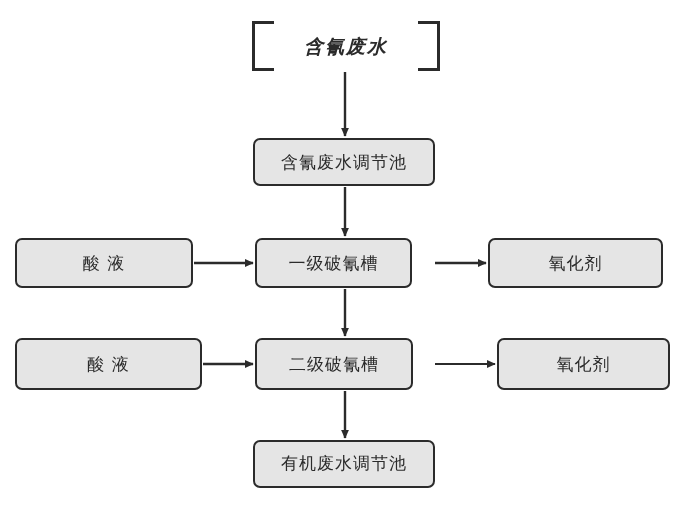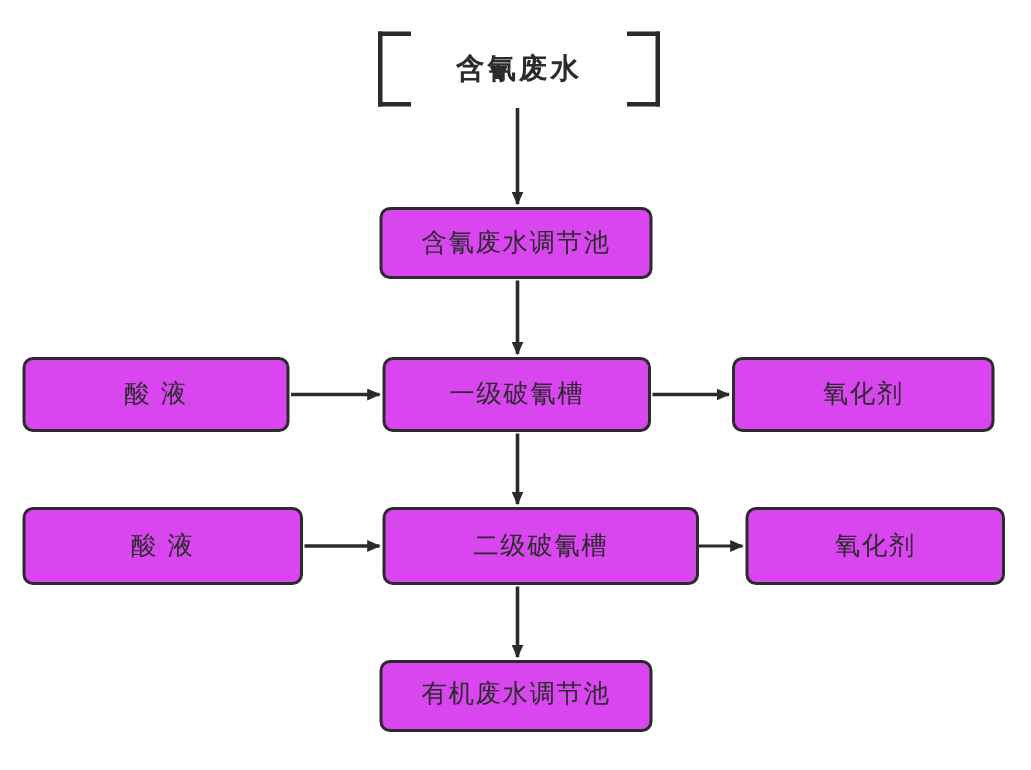--- a/index.html
+++ b/index.html
@@ -20,21 +20,21 @@
     left: 0;
     top: 0;
     width: 687px;
     height: 513px;
   }
   .node {
     position: absolute;
     box-sizing: border-box;
     border: 2px solid #2b2b2b;
     border-radius: 7px;
-    background: #d946ef;
+    background: #e5e5e5;
     display: flex;
     align-items: center;
     justify-content: center;
     text-align: center;
     font-size: 17px;
     letter-spacing: 1px;
     color: #2b2b2b;
     z-index: 2;
   }
   .node-label {
@@ -47,55 +47,56 @@
     top: 22px;
     width: 188px;
     height: 48px;
     border: none;
     border-radius: 0;
     background: transparent;
     font-weight: bold;
     font-size: 19px;
     letter-spacing: 2px;
     z-index: 3;
+    font-style: italic;
   }
   #node-cn-tank {
     left: 253px;
     top: 138px;
     width: 182px;
     height: 48px;
   }
   #node-acid-1 {
     left: 15px;
     top: 238px;
     width: 178px;
     height: 50px;
   }
   #node-stage-1 {
     left: 255px;
     top: 238px;
-    width: 179px;
+    width: 157px;
     height: 50px;
   }
   #node-oxidant-1 {
     left: 488px;
     top: 238px;
     width: 175px;
     height: 50px;
   }
   #node-acid-2 {
     left: 15px;
     top: 338px;
     width: 187px;
     height: 52px;
   }
   #node-stage-2 {
     left: 255px;
     top: 338px;
-    width: 211px;
+    width: 158px;
     height: 52px;
   }
   #node-oxidant-2 {
     left: 497px;
     top: 338px;
     width: 173px;
     height: 52px;
   }
   #node-organic-tank {
     left: 253px;

